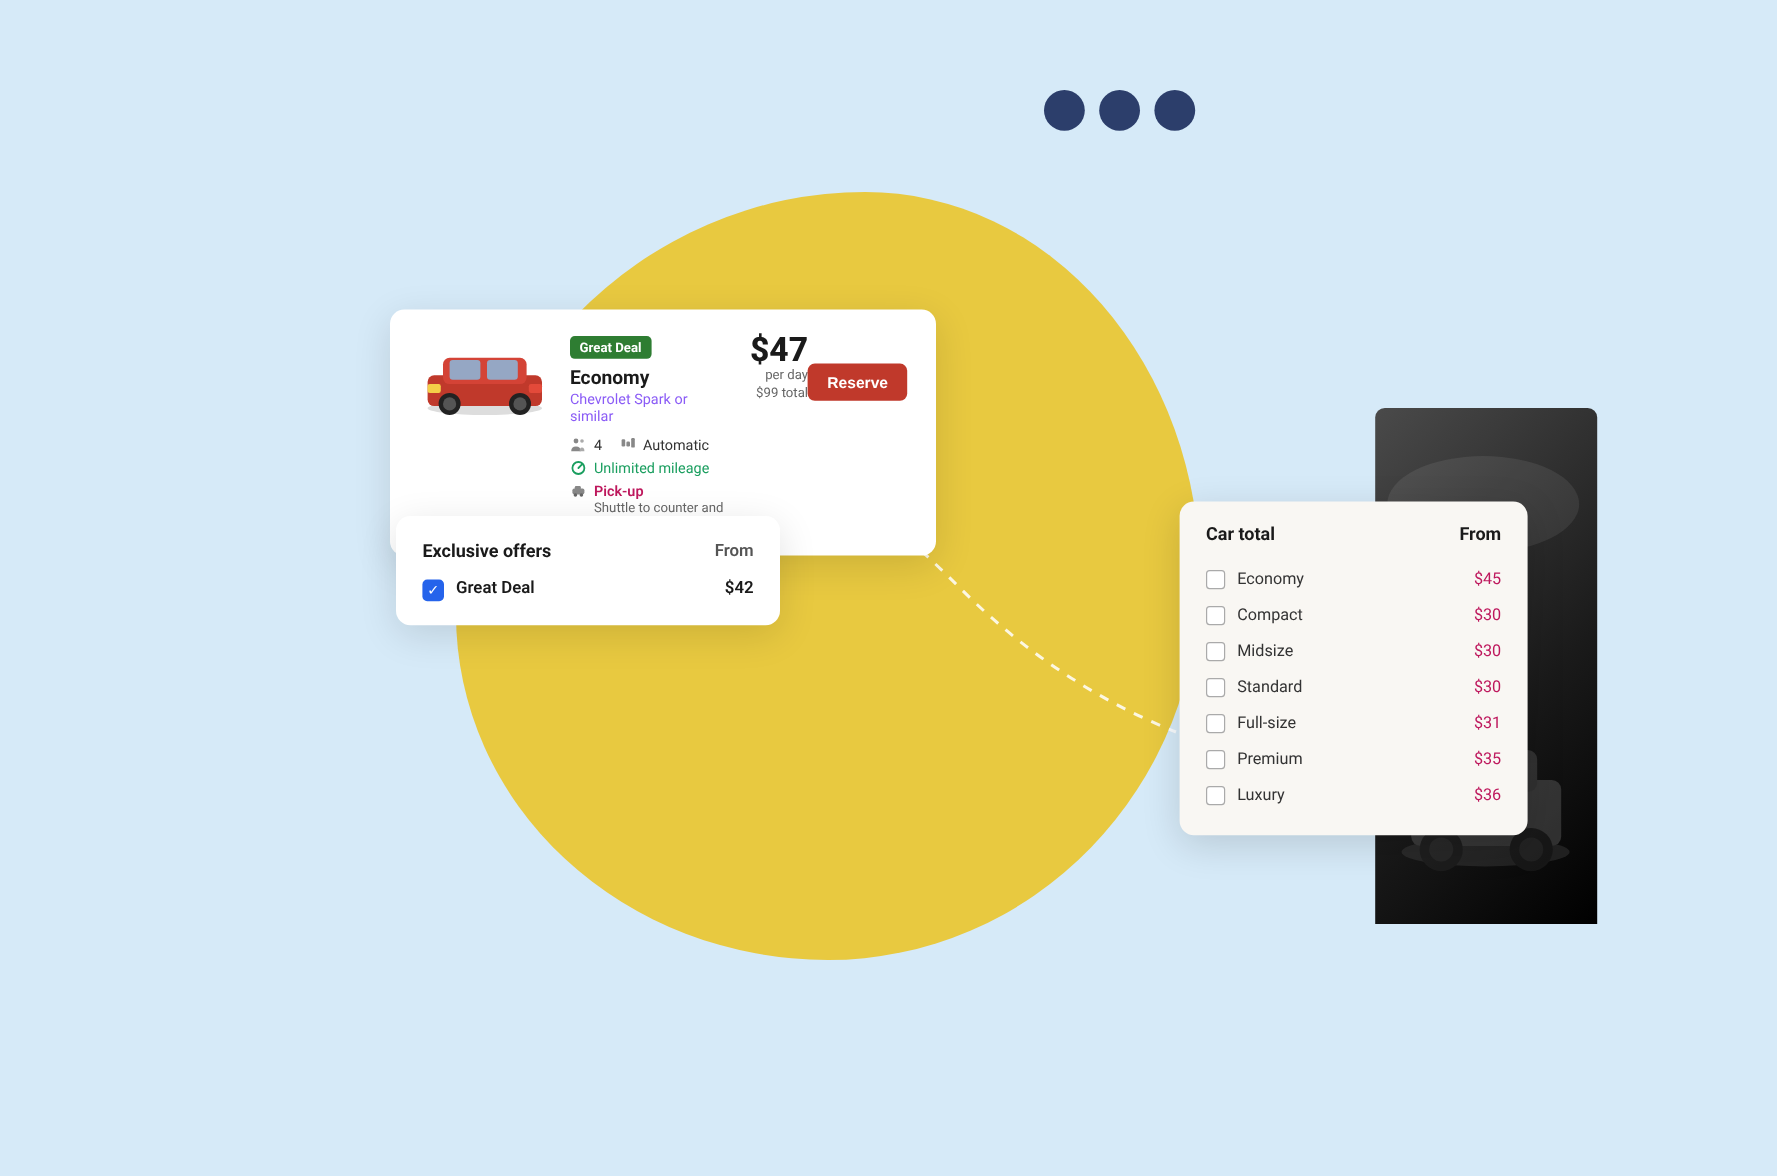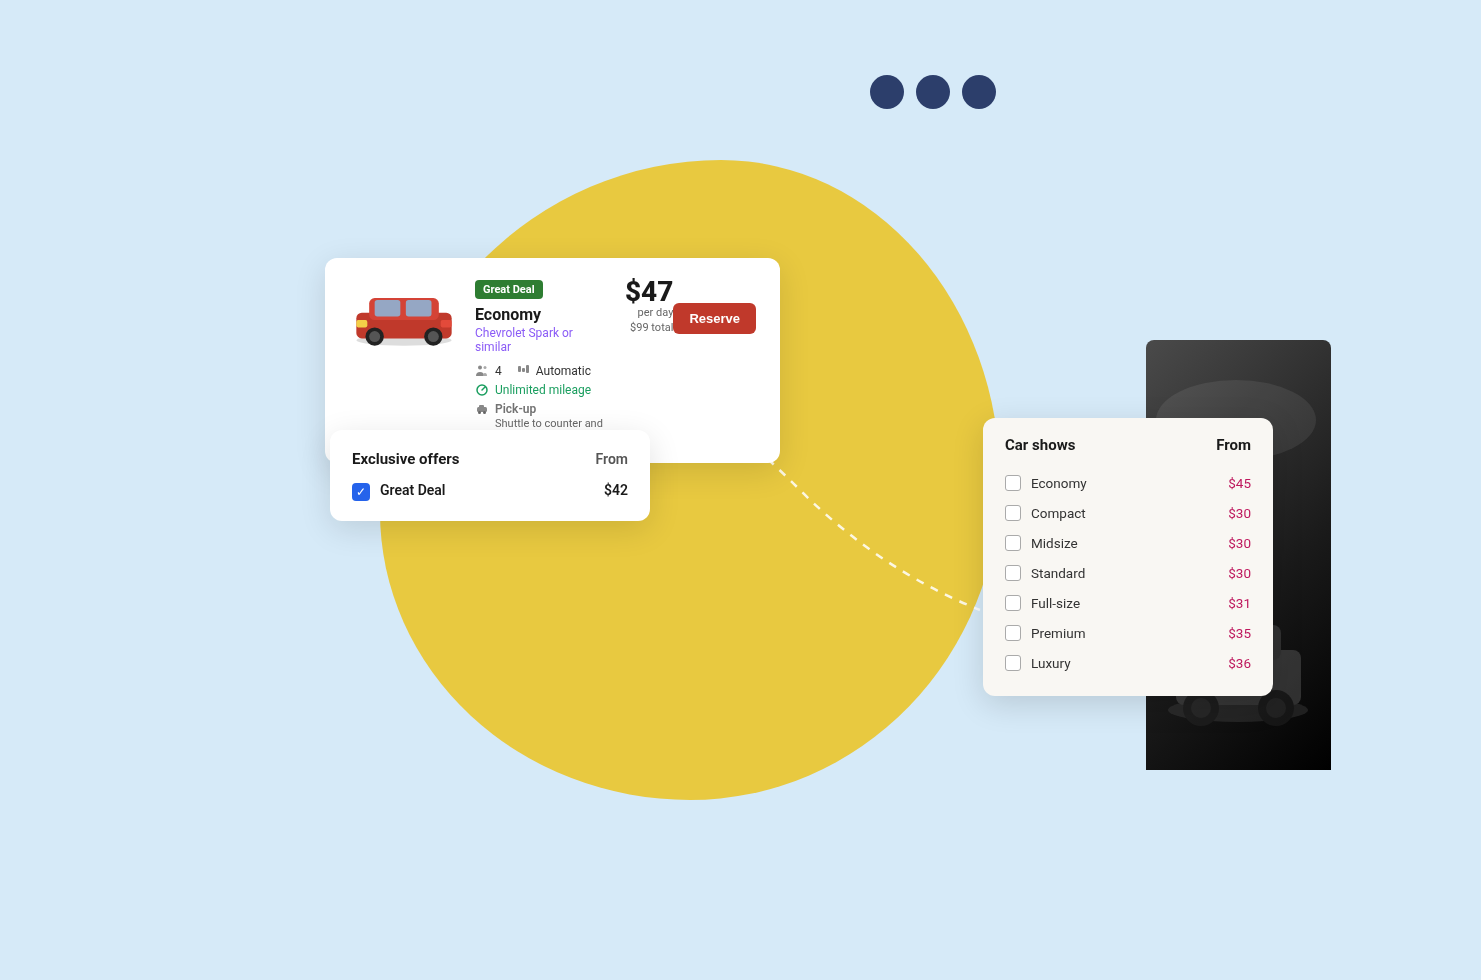--- a/index.html
+++ b/index.html
@@ -154,21 +154,21 @@
       flex-shrink: 0;
     }
 
     .mileage-text {
       color: #1a9e5f;
       font-size: 12px;
     }
 
     .pickup-label {
       font-size: 12px;
-      color: #737373;
+      color: #be185d;
       font-weight: 600;
     }
 
     .pickup-sub {
       font-size: 11px;
       color: #666;
     }
 
     .economy-card .price-section {
       display: flex;
@@ -475,21 +475,21 @@
       <div class="offer-name-row">
         <span class="offer-name">Great Deal</span>
         <span class="offer-price">$42</span>
       </div>
     </div>
   </div>
 </div>
 
 <div class="filter-card">
   <div class="filter-header">
-    <span class="filter-title">Car shows</span>
+    <span class="filter-title">Car total</span>
     <span class="filter-from">From</span>
   </div>
 
   <div class="filter-row">
     <div class="filter-left">
       <div class="filter-checkbox"></div>
       <span class="filter-label">Economy</span>
     </div>
     <span class="filter-price">$45</span>
   </div>

